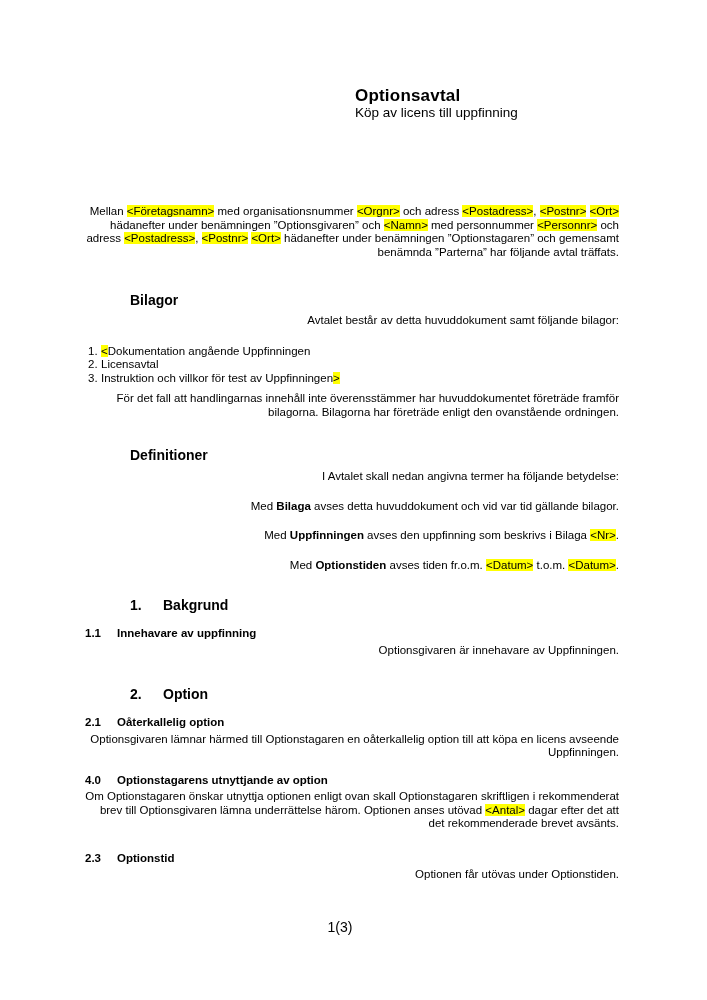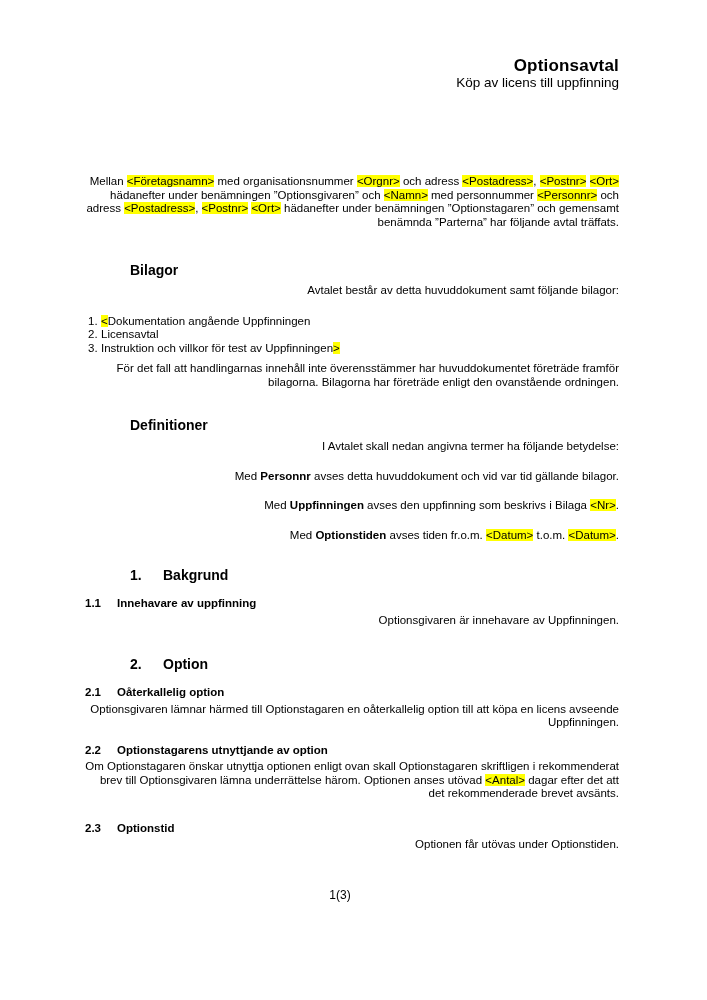--- a/index.html
+++ b/index.html
@@ -3,41 +3,41 @@
 <meta charset="utf-8">
 <style>
   * { margin:0; padding:0; box-sizing:border-box; }
   html,body { width:707px; height:1000px; background:#ffffff; overflow:hidden; }
   .page {
     position:relative; width:707px; height:1000px; background:#ffffff;
     font-family:"Liberation Sans", sans-serif; color:#000;
   }
   .content { position:absolute; left:85px; top:0; width:534px; }
 
-  .titleblock { margin-left:270px; padding-top:56px;text-align:right; }
+  .titleblock { margin-left:270px; padding-top:86px; }
   .title { font-size:17px; font-weight:bold; line-height:19px; letter-spacing:0.2px; }
   .subtitle { font-size:13.5px; line-height:16px; }
 
   .body { font-size:11.5px; line-height:13.5px;text-align:right; }
 
   .h-big { font-size:14px; font-weight:bold; line-height:16px; display:flex;padding-left:45px; }
   .h-big .num { width:33px; flex:none; }
   .h-sub { font-size:11.5px; font-weight:bold; line-height:13.5px; display:flex; }
   .h-sub .num { width:32px; flex:none; }
 
   .att-list { margin-left:3px; }
   .att-item { display:flex; font-size:11.5px; line-height:13.5px; }
   .att-item .num { width:13px; flex:none; }
 
   .hl { background:var(--hl, #ffff00); }
   .b { font-weight:bold; }
 
   .footer {
-    position:absolute; top:888px; left:0; width:680px;
-    text-align:center; font-size:12px; line-height:14px;
+    position:absolute; top:920px; left:0; width:680px;
+    text-align:center; font-size:14px; line-height:14px;
   }
 
   .mt3{margin-top:3px} .mt5{margin-top:7px} .mt6{margin-top:6px} .mt7{margin-top:7px}
   .mt14{margin-top:14px} .mt16{margin-top:16px} .mt17{margin-top:17px} .mt21{margin-top:21px}
   .mt25{margin-top:25px} .mt28{margin-top:28px} .mt29{margin-top:29px} .mt33{margin-top:33px}
   .mt84{margin-top:84px}
 </style>
 </head>
 <body>
 
@@ -67,21 +67,21 @@
         <span class="num">3.</span>
         <span class="li-text"><span>Instruktion och villkor för test av Uppfinningen</span><span class="hl">&gt;</span></span>
       </div>
     </div>
 
     <p class="body mt7">För det fall att handlingarnas innehåll inte överensstämmer har huvuddokumentet företräde framför bilagorna. Bilagorna har företräde enligt den ovanstående ordningen.</p>
 
     <h2 class="h-big mt28">Definitioner</h2>
     <p class="body mt5">I Avtalet skall nedan angivna termer ha följande betydelse:</p>
 
-    <p class="body mt16"><span>Med </span><span class="b">Personnr</span><span> avses detta huvuddokument och vid var tid gällande bilagor.</span></p>
+    <p class="body mt16"><span>Med </span><span class="b">Bilaga</span><span> avses detta huvuddokument och vid var tid gällande bilagor.</span></p>
     <p class="body mt16"><span>Med </span><span class="b">Uppfinningen</span><span> avses den uppfinning som beskrivs i Bilaga </span><span class="hl">&lt;Nr&gt;</span><span>.</span></p>
     <p class="body mt16"><span>Med </span><span class="b">Optionstiden</span><span> avses tiden fr.o.m. </span><span class="hl">&lt;Datum&gt;</span><span> t.o.m. </span><span class="hl">&lt;Datum&gt;</span><span>.</span></p>
 
     <section>
       <h2 class="h-big mt25">
         <span class="num">1.</span>
         <span>Bakgrund</span>
       </h2>
       <h3 class="h-sub mt14">
         <span class="num">1.1</span>
@@ -96,21 +96,21 @@
         <span>Option</span>
       </h2>
 
       <h3 class="h-sub mt14">
         <span class="num">2.1</span>
         <span>Oåterkallelig option</span>
       </h3>
       <p class="body mt3"><span>Optionsgivaren lämnar härmed till Optionstagaren en oåterkallelig option till att köpa en licens avseende Uppfinningen.</span></p>
 
       <h3 class="h-sub mt14">
-        <span class="num">2.2</span>
+        <span class="num">4.0</span>
         <span>Optionstagarens utnyttjande av option</span>
       </h3>
       <p class="body mt3"><span>Om Optionstagaren önskar utnyttja optionen enligt ovan skall Optionstagaren skriftligen i rekommenderat brev till Optionsgivaren lämna underrättelse härom. Optionen anses utövad </span><span class="hl">&lt;Antal&gt;</span><span> dagar efter det att det rekommenderade brevet avsänts.</span></p>
 
       <h3 class="h-sub mt21">
         <span class="num">2.3</span>
         <span>Optionstid</span>
       </h3>
       <p class="body mt3"><span>Optionen får utövas under Optionstiden.</span></p>
     </section>

